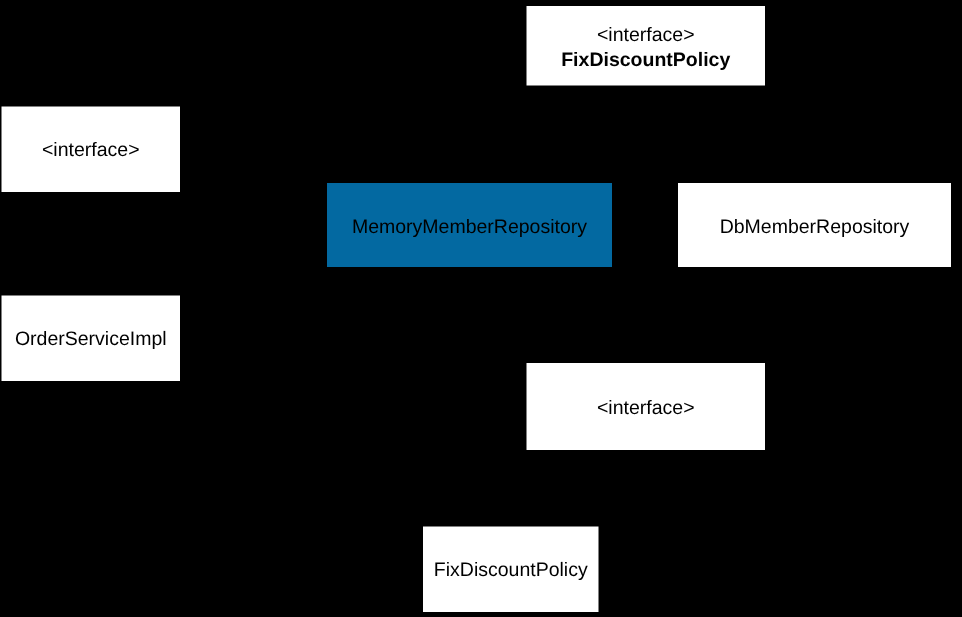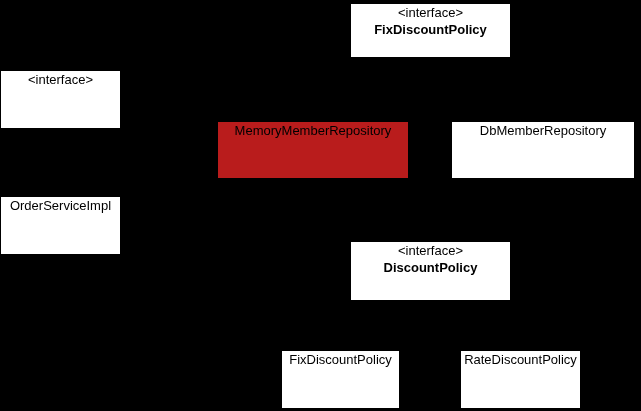--- a/index.html
+++ b/index.html
@@ -12,21 +12,21 @@
     width: 641px;
     height: 411px;
     overflow: hidden;
     font-family: "Liberation Sans", sans-serif;
   }
   .node {
     position: absolute;
     display: flex;
     flex-direction: column;
     align-items: center;
-    justify-content: flex-start;
+    justify-content: center;
     text-align: center;
     font-size: 13px;
     line-height: 17px;
     box-sizing: border-box;
   }
   .node .stereotype {
     font-weight: normal;
   }
   .node .class-name {
     font-weight: normal;
@@ -39,32 +39,28 @@
 <body>
 
 <div class="canvas" style="background: rgb(0, 0, 0);">
     <div class="node interface" style="left: 351px; top: 4px; width: 159px; height: 53px; background: rgb(255, 255, 255); color: rgb(0, 0, 0);">
       <div class="stereotype">&lt;interface&gt;</div>
       <div class="class-name">FixDiscountPolicy</div>
     </div>
     <div class="node interface" style="left: 1px; top: 71px; width: 119px; height: 57px; background: rgb(255, 255, 255); color: rgb(0, 0, 0);">
       <div class="stereotype">&lt;interface&gt;</div>
     </div>
-    <div class="node" style="left: 218px; top: 122px; width: 190px; height: 56px; background: #b91c1c; color: rgb(0, 0, 0);">
+    <div class="node" style="left: 218px; top: 122px; width: 190px; height: 56px; background: #0369a1; color: rgb(0, 0, 0);">
       <div class="class-name">MemoryMemberRepository</div>
     </div>
     <div class="node" style="left: 1px; top: 197px; width: 119px; height: 57px; background: rgb(255, 255, 255); color: rgb(0, 0, 0);">
       <div class="class-name">OrderServiceImpl</div>
     </div>
     <div class="node" style="left: 452px; top: 122px; width: 182px; height: 56px; background: rgb(255, 255, 255); color: rgb(0, 0, 0);">
       <div class="class-name">DbMemberRepository</div>
     </div>
     <div class="node interface" style="left: 351px; top: 242px; width: 159px; height: 58px; background: rgb(255, 255, 255); color: rgb(0, 0, 0);">
       <div class="stereotype">&lt;interface&gt;</div>
-      <div class="class-name">DiscountPolicy</div>
     </div>
     <div class="node" style="left: 282px; top: 351px; width: 117px; height: 57px; background: rgb(255, 255, 255); color: rgb(0, 0, 0);">
       <div class="class-name">FixDiscountPolicy</div>
     </div>
-    <div class="node" style="left: 461px; top: 351px; width: 119px; height: 57px; background: rgb(255, 255, 255); color: rgb(0, 0, 0);">
-      <div class="class-name">RateDiscountPolicy</div>
-    </div>
   </div>
 
 </body></html>

